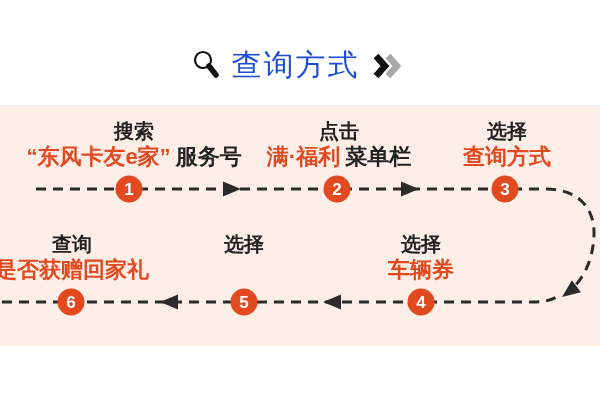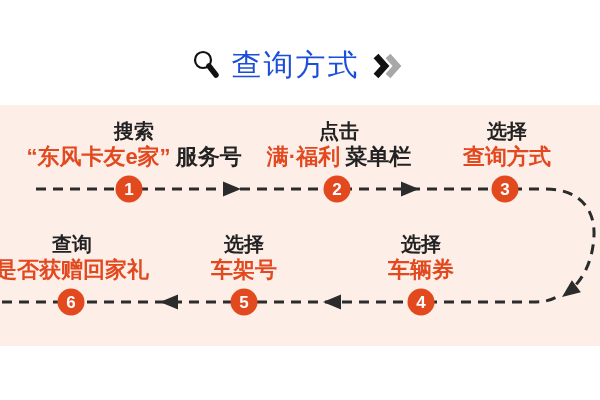--- a/index.html
+++ b/index.html
@@ -114,21 +114,20 @@
     <div class="step row1 s3">
       <div class="action">选择</div>
       <div class="detail"><span class="accent">查询方式</span></div>
     </div>
     <div class="step row2 s4">
       <div class="action">选择</div>
       <div class="detail"><span class="accent">车辆券</span></div>
     </div>
     <div class="step row2 s5">
       <div class="action">选择</div>
-      <div class="detail"><span class="accent">车架号</span></div>
     </div>
     <div class="step row2 s6">
       <div class="action">查询</div>
       <div class="detail"><span class="accent">是否获赠回家礼</span></div>
     </div>
 
     <div class="badge b1">1</div>
     <div class="badge b2">2</div>
     <div class="badge b3">3</div>
     <div class="badge b4">4</div>

